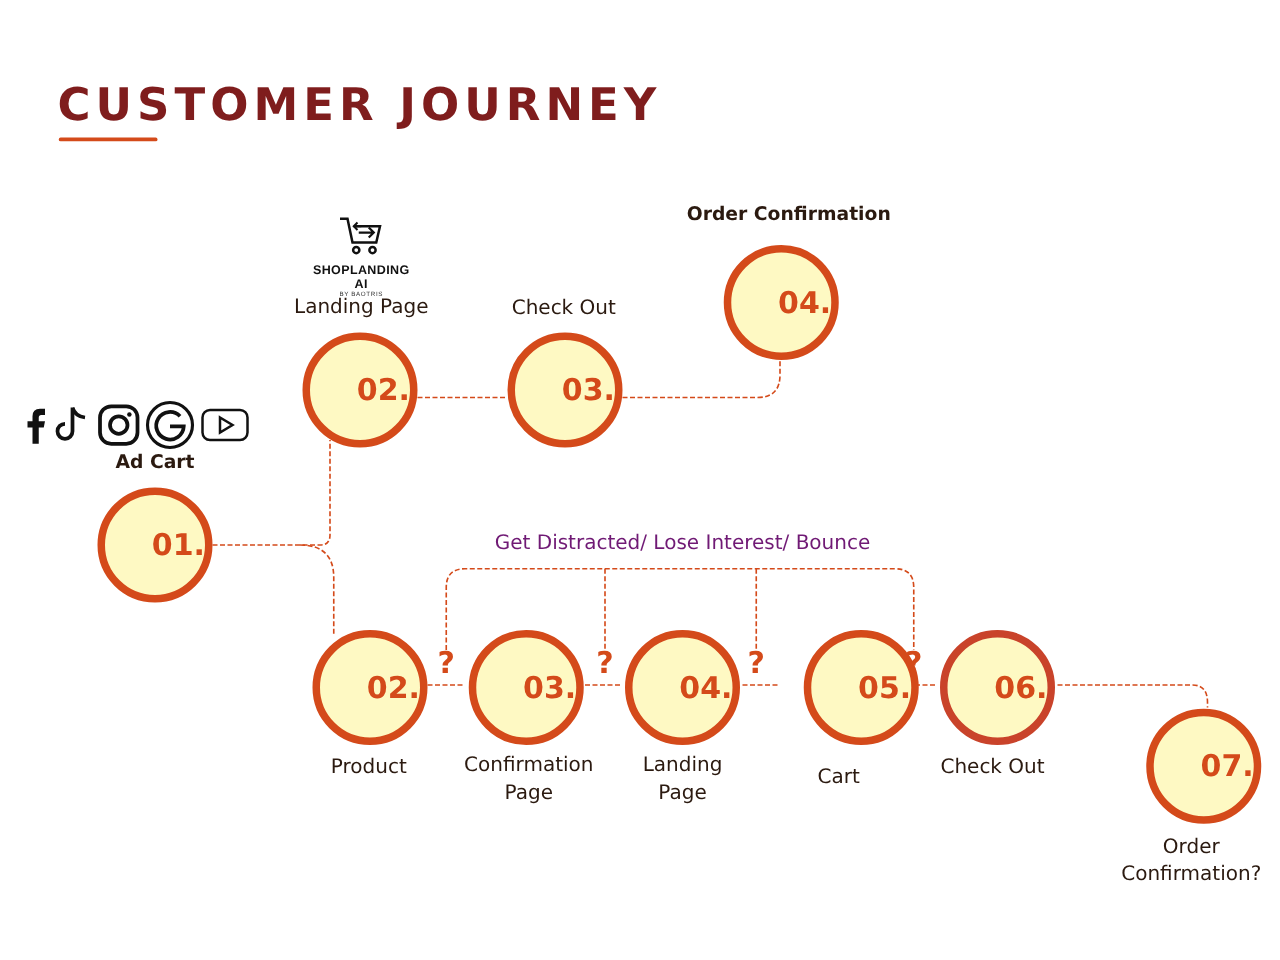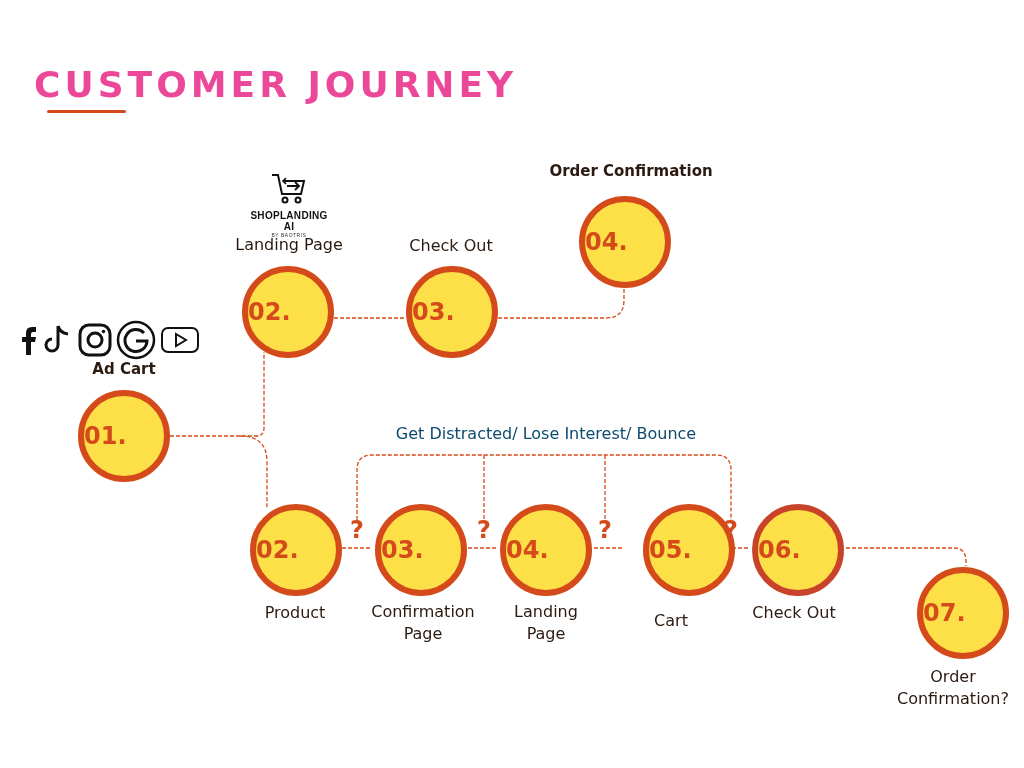--- a/index.html
+++ b/index.html
@@ -1,26 +1,26 @@
 <!DOCTYPE html>
 <html><head>
 <meta charset="utf-8">
 <style>
   html, body { margin:0; padding:0; background:#ffffff; }
   body { width:1024px; height:768px; position:relative; overflow:hidden; font-family:"Liberation Sans", sans-serif; color:#2b1a10; }
-  .title { position:absolute; left:34px; top:64px; font-size:36px; font-weight:700; letter-spacing:4px; color:#ec4899; font-family:"DejaVu Sans", sans-serif; }
+  .title { position:absolute; left:46px; top:64px; font-size:36px; font-weight:700; letter-spacing:4px; color:#7f1d1d; font-family:"DejaVu Sans", sans-serif; }
   .title-underline { position:absolute; left:47px; top:110px; width:79px; height:3px; background:#d44a1a; border-radius:2px; }
   svg.links { position:absolute; left:0; top:0; width:1024px; height:768px; }
-  .node { position:absolute; width:80px; height:80px; border:6px solid #d44a1a; border-radius:50%; background:#fde047; display:flex; align-items:center; justify-content:flex-start; box-sizing:content-box; }
+  .node { position:absolute; width:80px; height:80px; border:6px solid #d44a1a; border-radius:50%; background:#fef9c3; display:flex; align-items:center; justify-content:flex-end; box-sizing:content-box; }
   .node.dark { border-color:#c9432a; }
   .node span { font-size:24px; font-weight:700; color:#d44a1a; font-family:"DejaVu Sans", sans-serif; }
   .label { position:absolute; text-align:center; font-size:16px; color:#2b1a10; line-height:22px; font-family:"DejaVu Sans", sans-serif; white-space:nowrap; transform:translateX(-50%); }
   .bold-label { position:absolute; font-size:15px; font-weight:700; color:#2b1a10; font-family:"DejaVu Sans", sans-serif; white-space:nowrap; transform:translateX(-50%); }
   .q { position:absolute; font-size:24px; font-weight:700; color:#d44a1a; font-family:"DejaVu Sans", sans-serif; transform:translateX(-50%); }
-  .bounce { position:absolute; left:546px; top:424px; transform:translateX(-50%); font-size:16px; font-family:"DejaVu Sans", sans-serif; color:#0c4a6e; white-space:nowrap; }
+  .bounce { position:absolute; left:546px; top:424px; transform:translateX(-50%); font-size:16px; font-family:"DejaVu Sans", sans-serif; color:#701a75; white-space:nowrap; }
   .logo { position:absolute; left:240px; top:172px; width:98px; text-align:center; }
   .logo .name1 { font-size:10px; font-weight:700; letter-spacing:0.3px; color:#111; line-height:11px; }
   .logo .name2 { font-size:5px; color:#333; letter-spacing:0.5px; }
   .social { position:absolute; left:20px; top:320px; display:flex; align-items:center; gap:4px; }
   .social svg { display:block; }
 </style>
 </head>
 <body>
 
 <div class="title">CUSTOMER JOURNEY</div>

